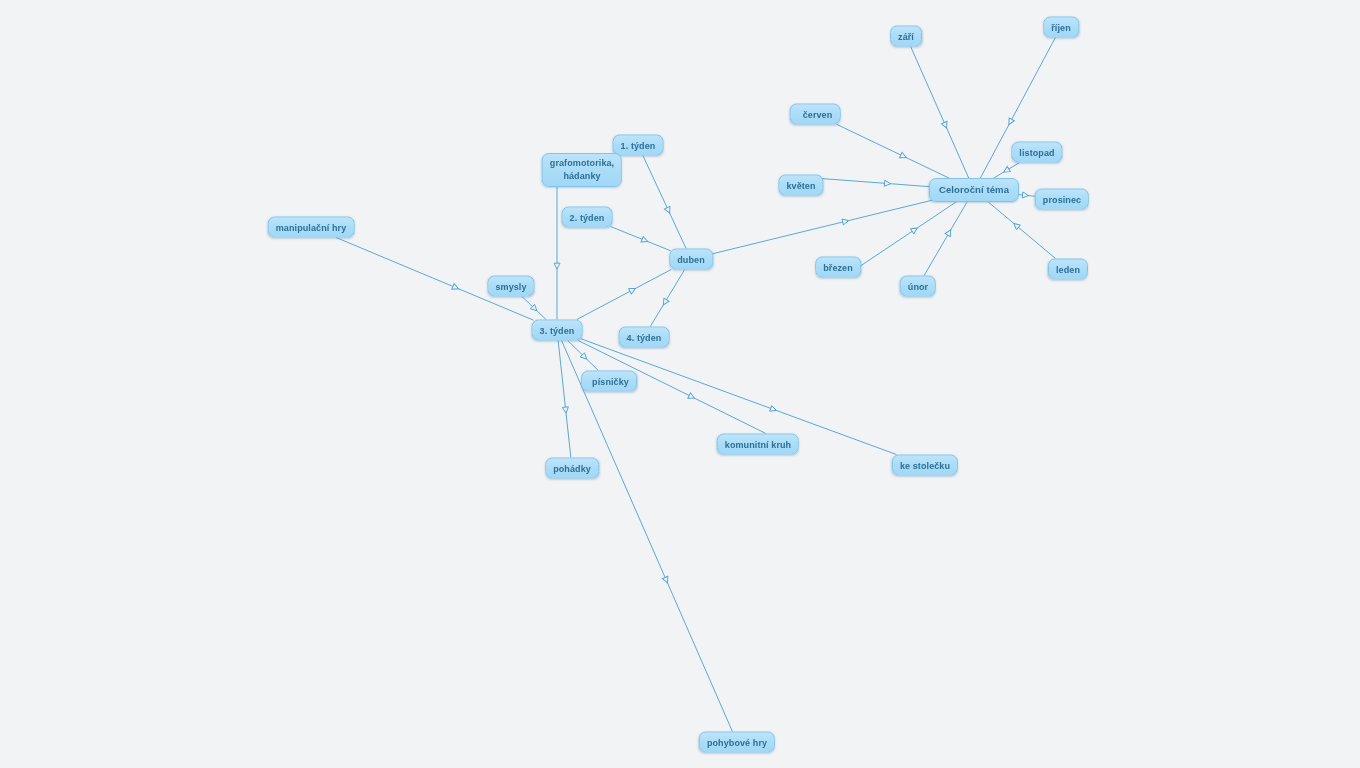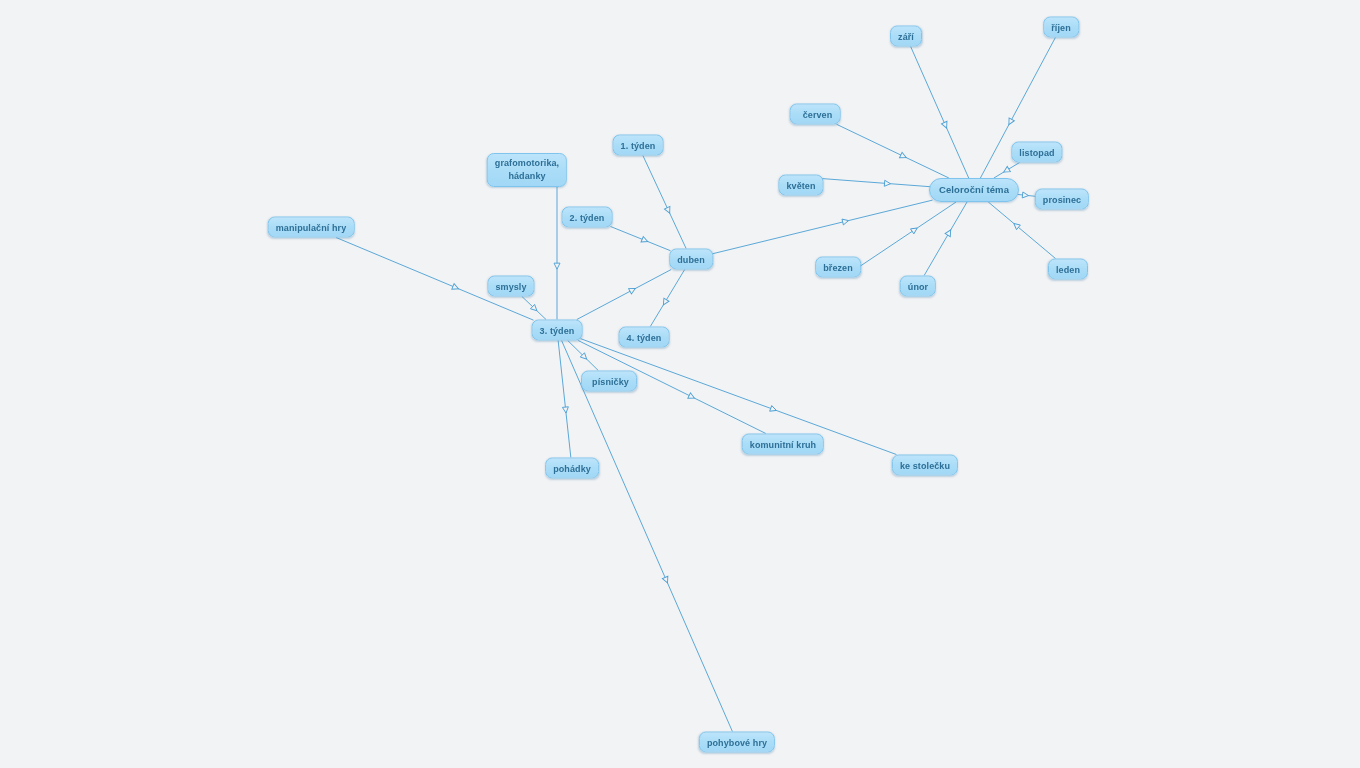--- a/index.html
+++ b/index.html
@@ -141,38 +141,38 @@
       <g>
         <line x1="580.5" y1="338.6209239130435" x2="896.3777777777777" y2="454.5" stroke="#4a9fd4" stroke-width="0.9"></line>
         <polygon points="0,0 -6,-3 -6,3" fill="#f2f3f5" stroke="#4a9fd4" stroke-width="0.9" transform="translate(776.3442222222222,410.4659510869565) rotate(20.145452454839127)"></polygon>
       </g>
       <g>
         <line x1="561.5873786407767" y1="340.5" x2="732.4126213592233" y2="731.5" stroke="#4a9fd4" stroke-width="0.9"></line>
         <polygon points="0,0 -6,-3 -6,3" fill="#f2f3f5" stroke="#4a9fd4" stroke-width="0.9" transform="translate(667.4990291262136,582.92) rotate(66.39981013208224)"></polygon>
       </g>
     </svg>
   <div id="node-layer">
-      <div class="node root" style="left: 974px; top: 190px; min-width: 83px; min-height: 24px; border-radius: 12px;">Celoroční téma</div>
+      <div class="node root" style="left: 974px; top: 190px; min-width: 83px; min-height: 24px;">Celoroční téma</div>
       <div class="node" style="left: 906px; top: 36px; min-width: 30px; min-height: 21px;">září</div>
       <div class="node" style="left: 1061px; top: 27px; min-width: 32px; min-height: 21px;">říjen</div>
       <div class="node" style="left: 1037px; top: 152px; min-width: 47px; min-height: 21px;">listopad</div>
       <div class="node" style="left: 1062px; top: 199px; min-width: 51px; min-height: 21px;">prosinec</div>
       <div class="node" style="left: 1068px; top: 269px; min-width: 37px; min-height: 21px;">leden</div>
       <div class="node" style="left: 918px; top: 286px; min-width: 32px; min-height: 21px;">únor</div>
       <div class="node" style="left: 838px; top: 267px; min-width: 43px; min-height: 21px;">březen</div>
       <div class="node" style="left: 691px; top: 259px; min-width: 41px; min-height: 21px;">duben</div>
       <div class="node" style="left: 801px; top: 185px; min-width: 42px; min-height: 21px;">květen</div>
       <div class="node" style="left: 815px; top: 114px; min-width: 43px; min-height: 21px; padding-left: 12px;">červen</div>
       <div class="node" style="left: 638px; top: 145px; min-width: 47px; min-height: 21px;">1. týden</div>
       <div class="node" style="left: 587px; top: 217px; min-width: 47px; min-height: 21px;">2. týden</div>
       <div class="node" style="left: 557px; top: 330px; min-width: 47px; min-height: 21px;">3. týden</div>
       <div class="node" style="left: 644px; top: 337px; min-width: 47px; min-height: 21px;">4. týden</div>
-      <div class="node two-line" style="left: 527px; top: 170px; min-width: 74px; min-height: 34px;">grafomotorika,
+      <div class="node two-line" style="left: 582px; top: 170px; min-width: 74px; min-height: 34px;">grafomotorika,
 hádanky</div>
       <div class="node" style="left: 311px; top: 227px; min-width: 78px; min-height: 21px;">manipulační hry</div>
       <div class="node" style="left: 511px; top: 286px; min-width: 41px; min-height: 21px;">smysly</div>
       <div class="node" style="left: 609px; top: 381px; min-width: 46px; min-height: 21px; padding-left: 10px;">písničky</div>
       <div class="node" style="left: 572px; top: 468px; min-width: 47px; min-height: 21px;">pohádky</div>
-      <div class="node" style="left: 783px; top: 444px; min-width: 77px; min-height: 21px;">komunitní kruh</div>
+      <div class="node" style="left: 758px; top: 444px; min-width: 77px; min-height: 21px;">komunitní kruh</div>
       <div class="node" style="left: 925px; top: 465px; min-width: 61px; min-height: 21px;">ke stolečku</div>
       <div class="node" style="left: 737px; top: 742px; min-width: 70px; min-height: 21px;">pohybové hry</div>
     </div>
 </div>
 
 </body></html>

